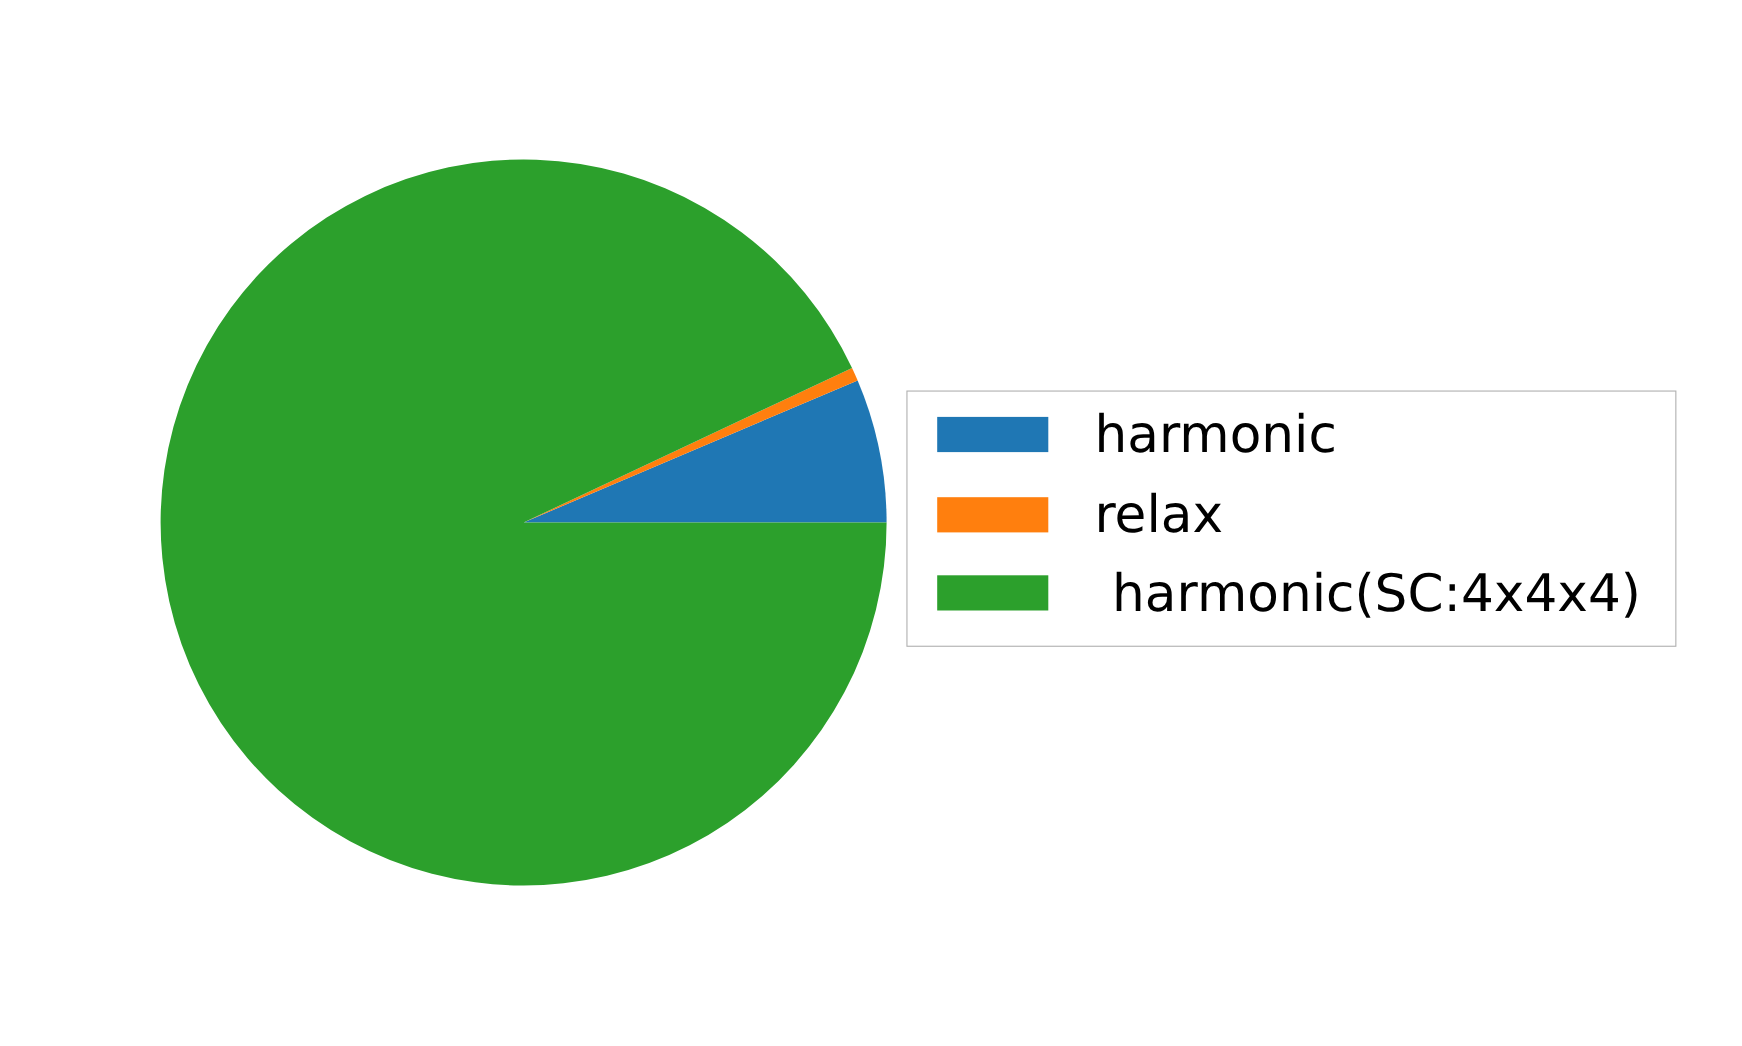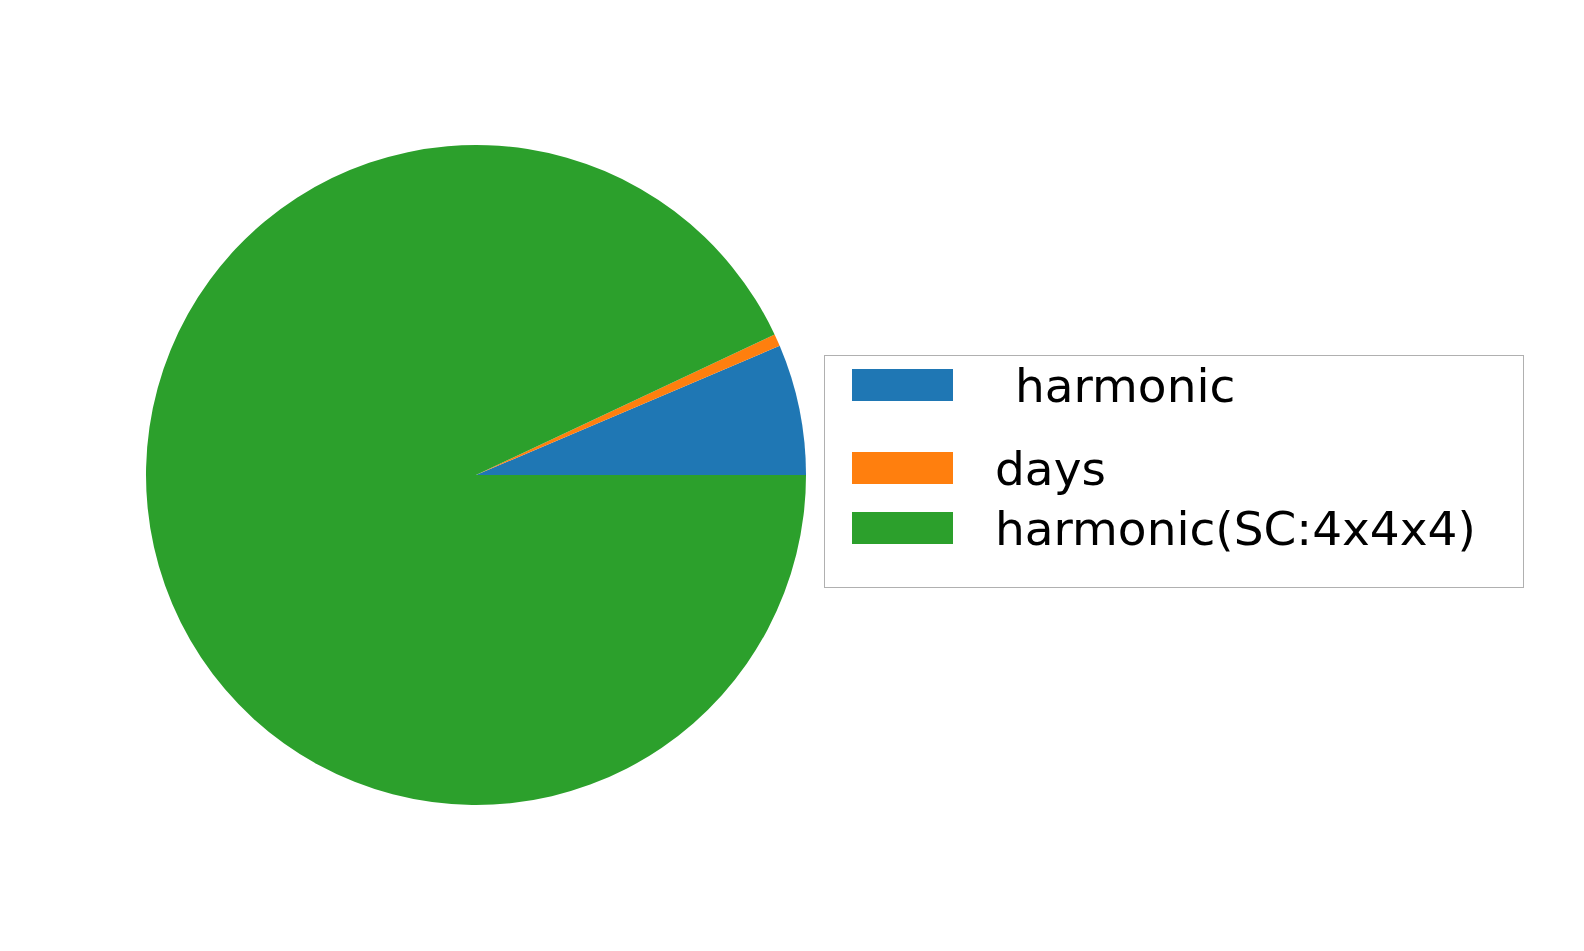--- a/index.html
+++ b/index.html
@@ -58,23 +58,23 @@
     width: 100%;
     height: 100%;
   }
   .legend-row {
     position: absolute;
     left: 27px;
     display: flex;
     align-items: center;
     height: 50px;
   }
-  .legend-row.r0 { top: 4px; gap: 20px; }
+  .legend-row.r0 { top: 14px; }
   .legend-row.r1 { top: 87px; }
-  .legend-row.r2 { top: 147px; }
+  .legend-row.r2 { top: 158px; gap: 16px; }
   .legend-swatch {
     width: 101px;
     height: 32px;
     flex: none;
   }
   .legend-text {
     margin-left: 42px;
     font-size: 47px;
     line-height: 1;
     color: #000000;
@@ -98,21 +98,21 @@
   <div class="legend-box">
     <div class="legend-rows">
 
       <div class="legend-row r0">
         <span class="legend-swatch" style="background: rgb(31, 119, 180);"></span>
         <span class="legend-text">harmonic</span>
       </div>
 
       <div class="legend-row r1">
         <span class="legend-swatch" style="background: rgb(255, 127, 14);"></span>
-        <span class="legend-text">days</span>
+        <span class="legend-text">relax</span>
       </div>
 
       <div class="legend-row r2">
         <span class="legend-swatch" style="background: rgb(44, 160, 44);"></span>
         <span class="legend-text">harmonic(SC:4x4x4)</span>
       </div>
 
     </div>
   </div>
 

